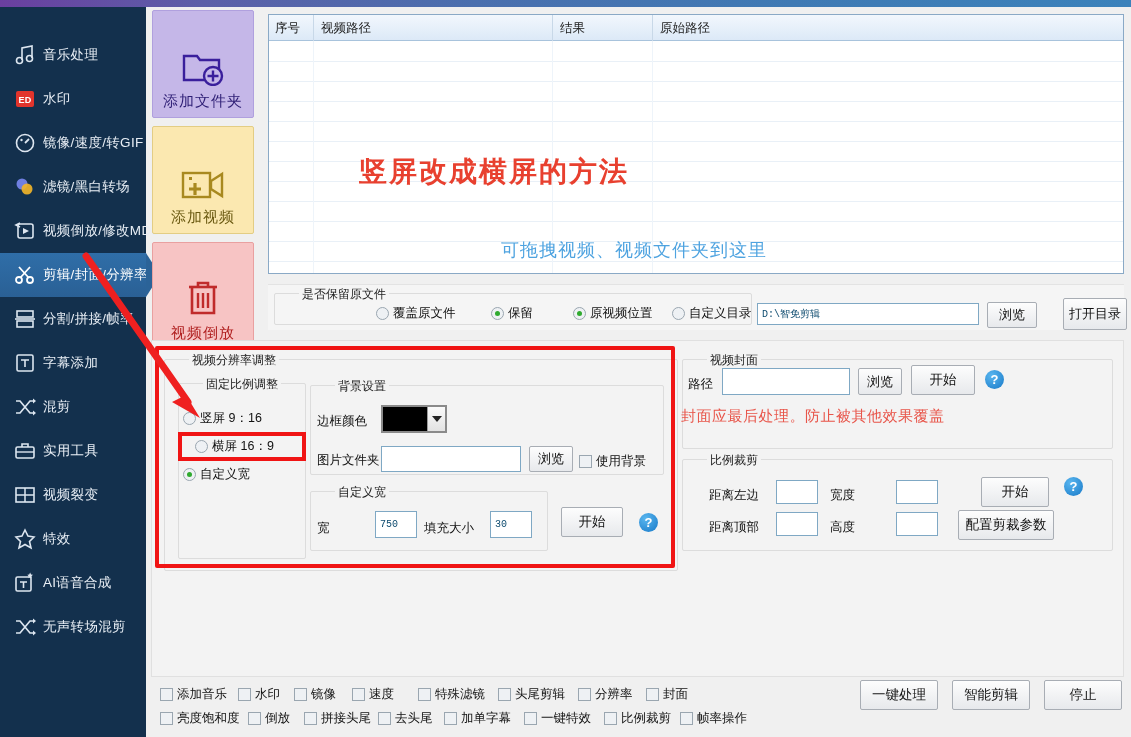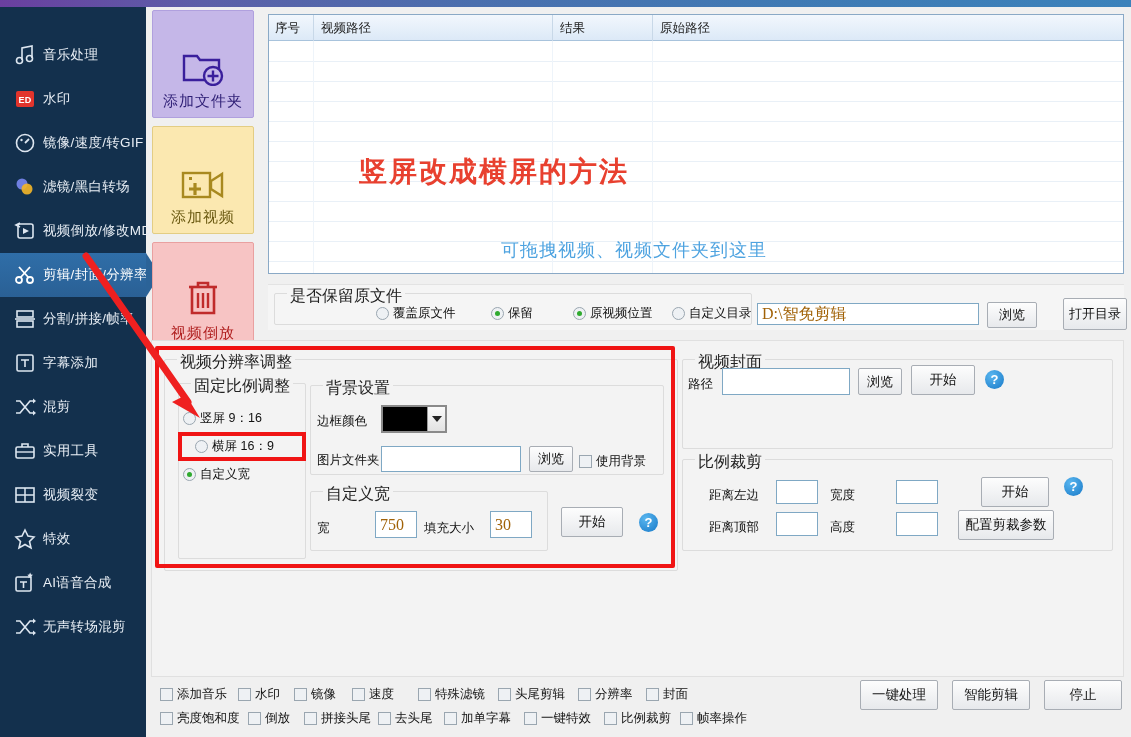--- a/index.html
+++ b/index.html
@@ -79,41 +79,41 @@
   }
   
   #optbar {
     position: absolute; left: 268px; top: 284px; width: 856px; height: 46px;
     background: #f5f5f5; border-top: 1px solid #e3e3e3;
   }
   .gbox {
     position: absolute; border: 1px solid #dcdcdc; border-radius: 2px; background: #f5f5f5;
   }
   .gtitle {
-    position: absolute; top: -8px; left: 12px; background: #f5f5f5;
-    padding: 0 3px; font-size: 16px; color: #222;
+    position: absolute; top: -8px; left: 24px; background: #f5f5f5;
+    padding: 0 3px; font-size: 12px; color: #222;
   }
   .radio, .check { display: inline-flex; align-items: center; cursor: pointer; font-size: 12.5px; color: #111; }
   .rdot {
     width: 13px; height: 13px; border-radius: 50%;
     border: 1px solid #9aa6b0; background: #eef1f4; margin-right: 4px;
     display: inline-block; position: relative; flex: 0 0 13px;
   }
   .rdot.on:after {
     content: ""; position: absolute; left: 3px; top: 3px; width: 5px; height: 5px;
     border-radius: 50%; background: #2faa2f;
   }
   .cbox {
     width: 13px; height: 13px; border: 1px solid #9aa6b0; background: #eef1f4;
     margin-right: 4px; display: inline-block; flex: 0 0 13px;
   }
   .tinput {
-    border: 1px solid #7fa8c4; background: #fff; height: 22px; font-size: 16px;
-    padding: 0 4px; font-family: Liberation Serif, serif;
-    color: #a16207;
+    border: 1px solid #7fa8c4; background: #fff; height: 22px; font-size: 10px;
+    padding: 0 4px; font-family: Liberation Mono, monospace;
+    color: #0c4a6e;
   }
   .btn {
     background: linear-gradient(to bottom,#fdfdfd,#e7e9ec);
     border: 1px solid #a8adb4; border-radius: 2px;
     font-size: 13px; color: #111; cursor: pointer;
     font-family: "Liberation Sans", sans-serif;
   }
   
   #redbox {
     position: absolute; left: 155px; top: 346px; width: 520px; height: 222px;
@@ -430,20 +430,21 @@
   <span class="qmark" style="position:absolute;left:487px;top:172px;">?</span>
 
   <div class="gbox" style="left:530px;top:18px;width:431px;height:90px;background:#f3f3f3;">
     <span class="gtitle" style="background:#f3f3f3;">视频封面</span>
   </div>
   <span class="sublabel" style="position:absolute;left:536px;top:35px;">路径</span>
   <input class="tinput" style="position: absolute; left: 570px; top: 27px; width: 128px; height: 27px;" value="">
   <button class="btn" style="position:absolute;left:706px;top:27px;width:44px;height:27px;">浏览</button>
   <button class="btn" style="position:absolute;left:759px;top:24px;width:64px;height:30px;font-size:13.5px;">开始</button>
   <span class="qmark" style="position:absolute;left:833px;top:29px;">?</span>
+  <div id="covernote" style="position:absolute;left:529px;top:66px;">封面应最后处理。防止被其他效果覆盖</div>
 
   <div class="gbox" style="left:530px;top:118px;width:431px;height:92px;background:#f3f3f3;">
     <span class="gtitle" style="background:#f3f3f3;">比例裁剪</span>
   </div>
   <span class="sublabel" style="position:absolute;left:557px;top:146px;">距离左边</span>
   <input class="tinput" style="position: absolute; left: 624px; top: 139px; width: 42px; height: 24px;" value="">
   <span class="sublabel" style="position:absolute;left:678px;top:146px;">宽度</span>
   <input class="tinput" style="position: absolute; left: 744px; top: 139px; width: 42px; height: 24px;" value="">
   <button class="btn" style="position:absolute;left:829px;top:136px;width:68px;height:30px;font-size:13.5px;">开始</button>
   <span class="qmark" style="position:absolute;left:912px;top:136px;">?</span>

